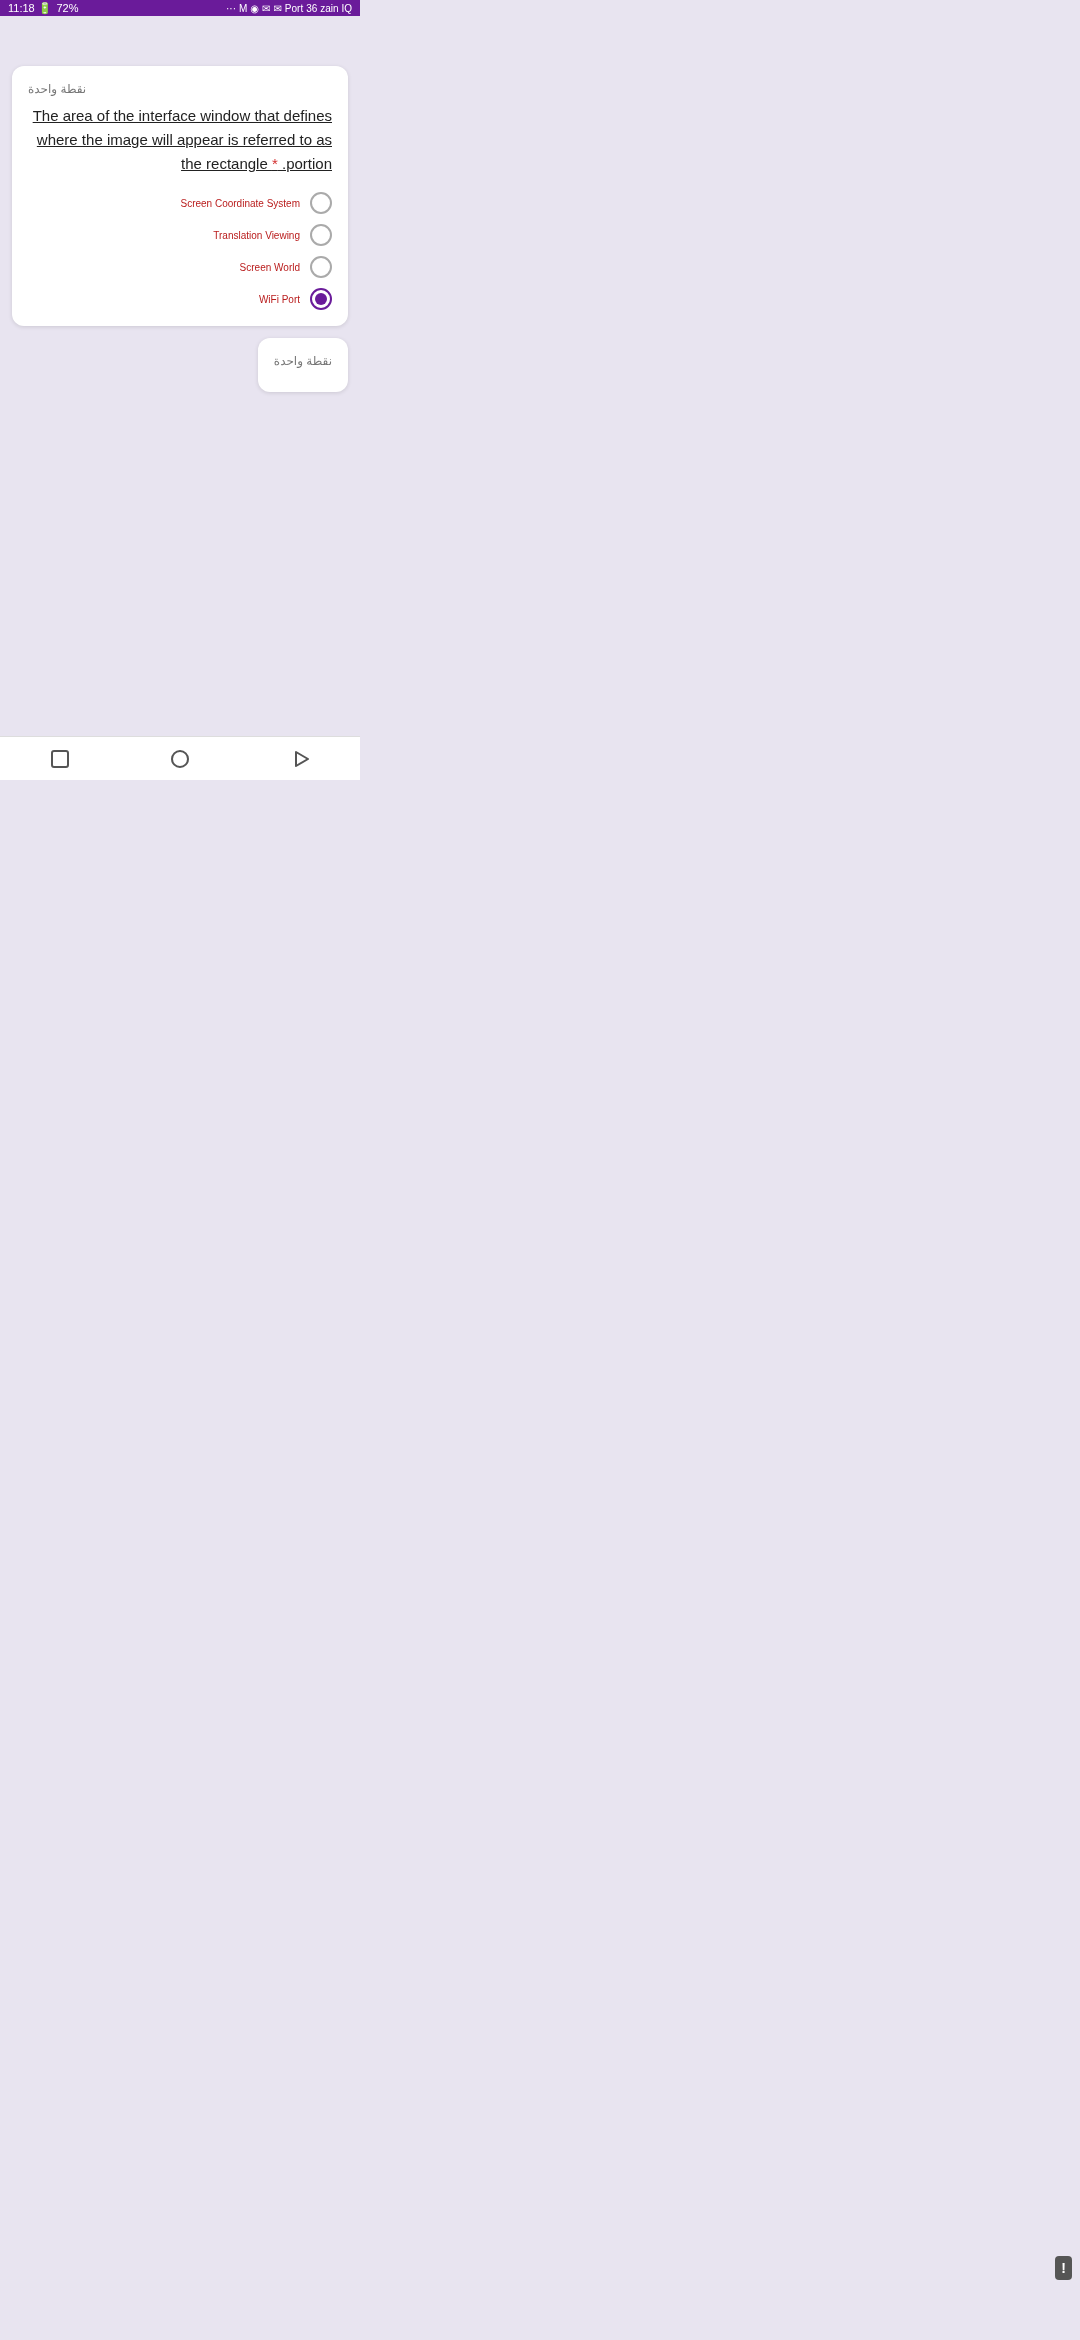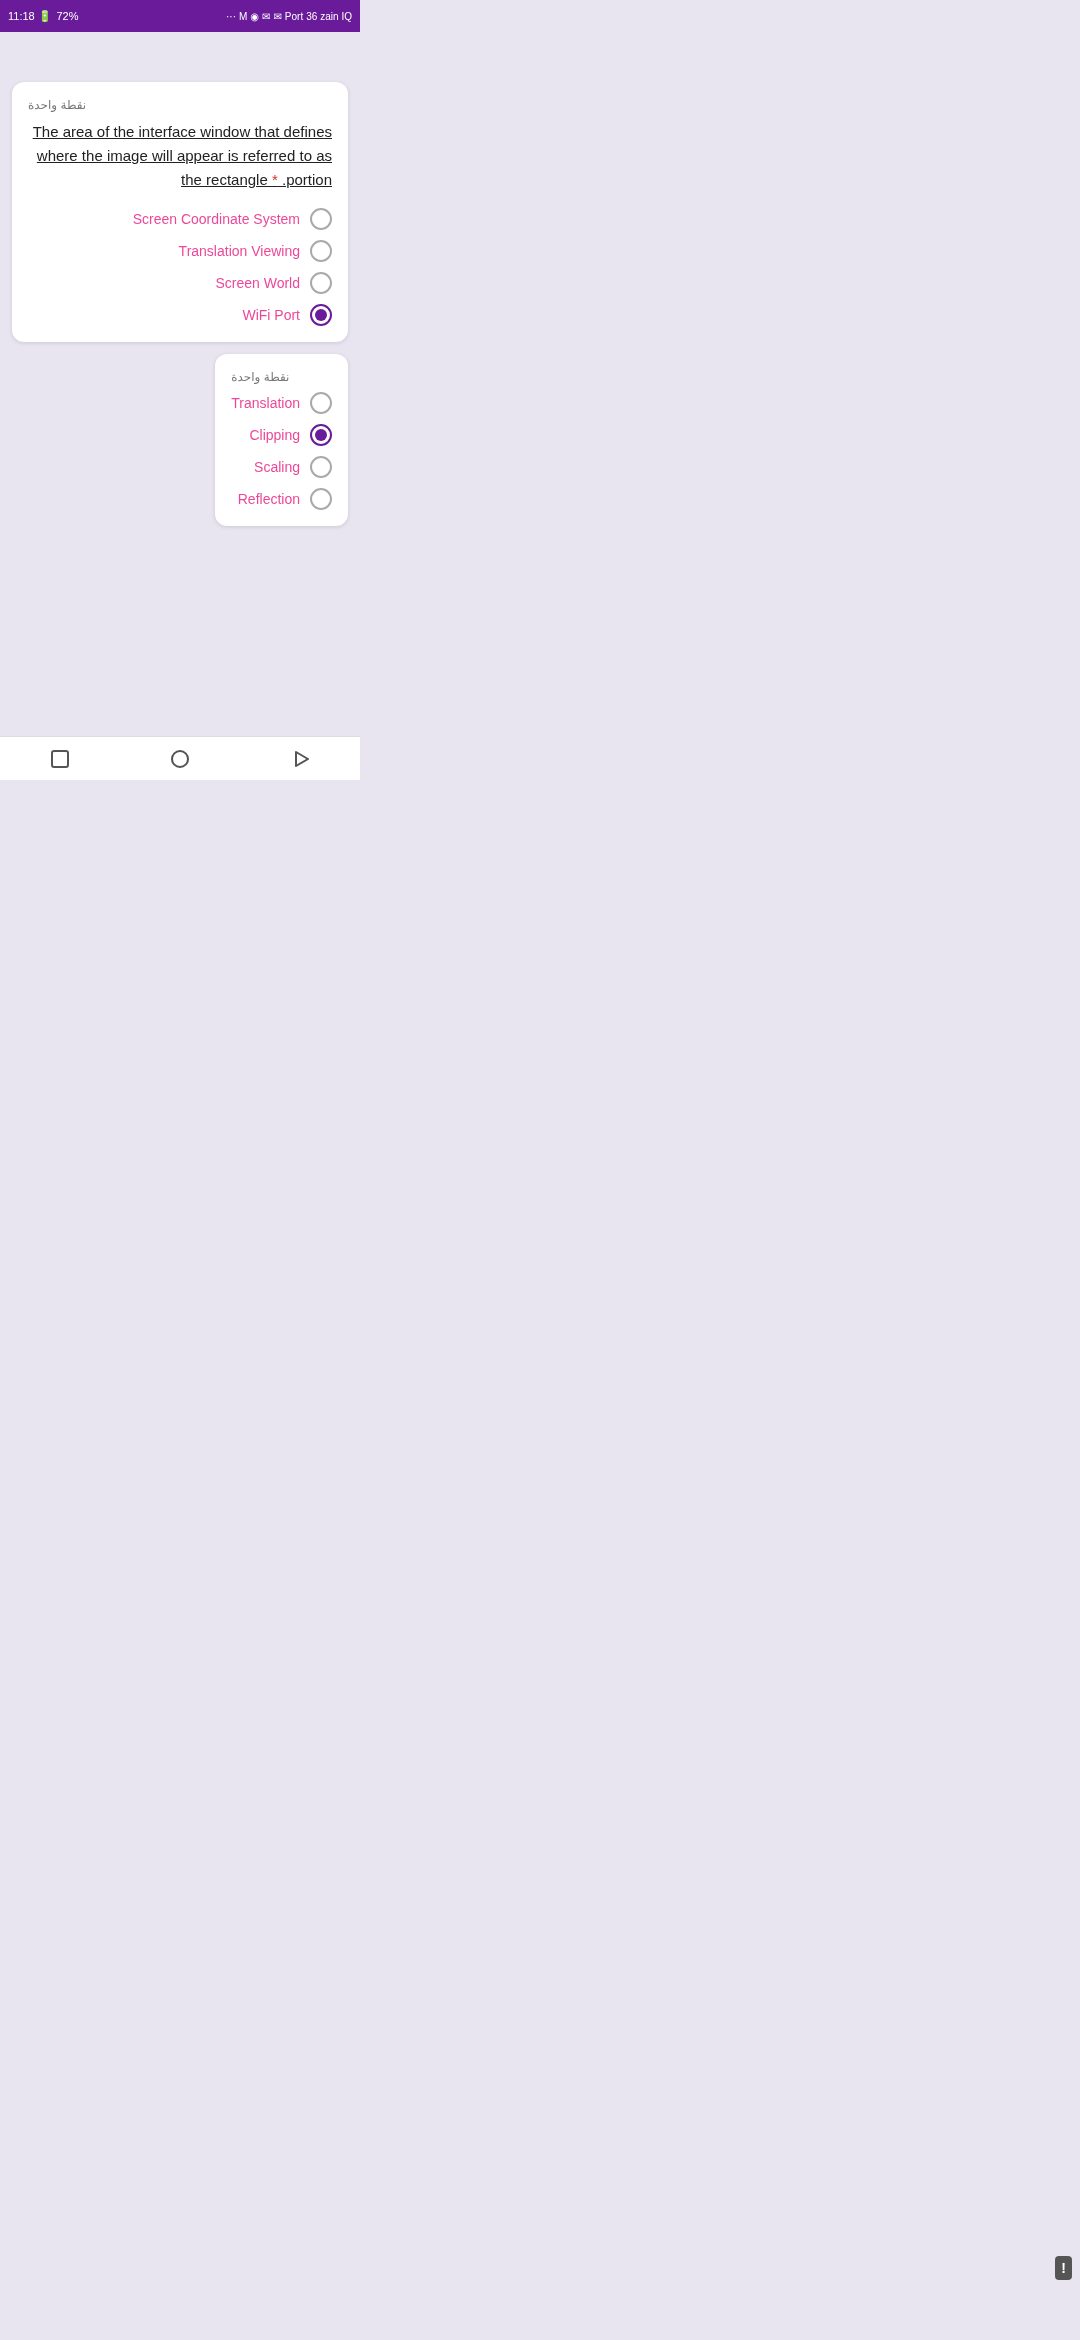--- a/index.html
+++ b/index.html
@@ -16,21 +16,21 @@
       font-family: 'Segoe UI', Arial, sans-serif;
       display: flex;
       flex-direction: column;
       overflow-x: hidden;
     }
 
     
     .status-bar {
       background-color: #6a1b9a;
       color: white;
-      height: 32px;
+      height: 16px;
       display: flex;
       align-items: center;
       justify-content: space-between;
       padding: 0 8px;
       font-size: 11px;
       flex-shrink: 0;
     }
 
     .status-left {
       display: flex;
@@ -102,22 +102,22 @@
 
     .option-item {
       display: flex;
       align-items: center;
       justify-content: flex-end;
       gap: 10px;
       cursor: pointer;
     }
 
     .option-label {
-      font-size: 14px;
-      color: #ec4899;
+      font-size: 10px;
+      color: #b91c1c;
       text-align: right;
     }
 
     .radio-circle {
       width: 22px;
       height: 22px;
       border-radius: 50%;
       border: 2px solid #aaa;
       display: flex;
       align-items: center;
@@ -226,43 +226,20 @@
       <div class="option-item">
         <span class="option-label">WiFi Port</span>
         <div class="radio-circle selected"></div>
       </div>
 
     </div>
   </div>
 
   <div class="question-card">
     <div class="points-badge">نقطة واحدة</div>
-    <div class="options-list">
-
-      <div class="option-item">
-        <span class="option-label">Translation</span>
-        <div class="radio-circle"></div>
-      </div>
-
-      <div class="option-item">
-        <span class="option-label">Clipping</span>
-        <div class="radio-circle selected"></div>
-      </div>
-
-      <div class="option-item">
-        <span class="option-label">Scaling</span>
-        <div class="radio-circle"></div>
-      </div>
-
-      <div class="option-item">
-        <span class="option-label">Reflection</span>
-        <div class="radio-circle"></div>
-      </div>
-
-    </div>
   </div>
 
 </div>
 
 <div class="report-btn">!</div>
 
 <div class="nav-bar">
   <div class="nav-btn">
     <svg width="22" height="22" viewBox="0 0 22 22" fill="none" xmlns="http://www.w3.org/2000/svg">
       <rect x="3" y="3" width="16" height="16" rx="2" stroke="#555" stroke-width="2" fill="none"></rect>

